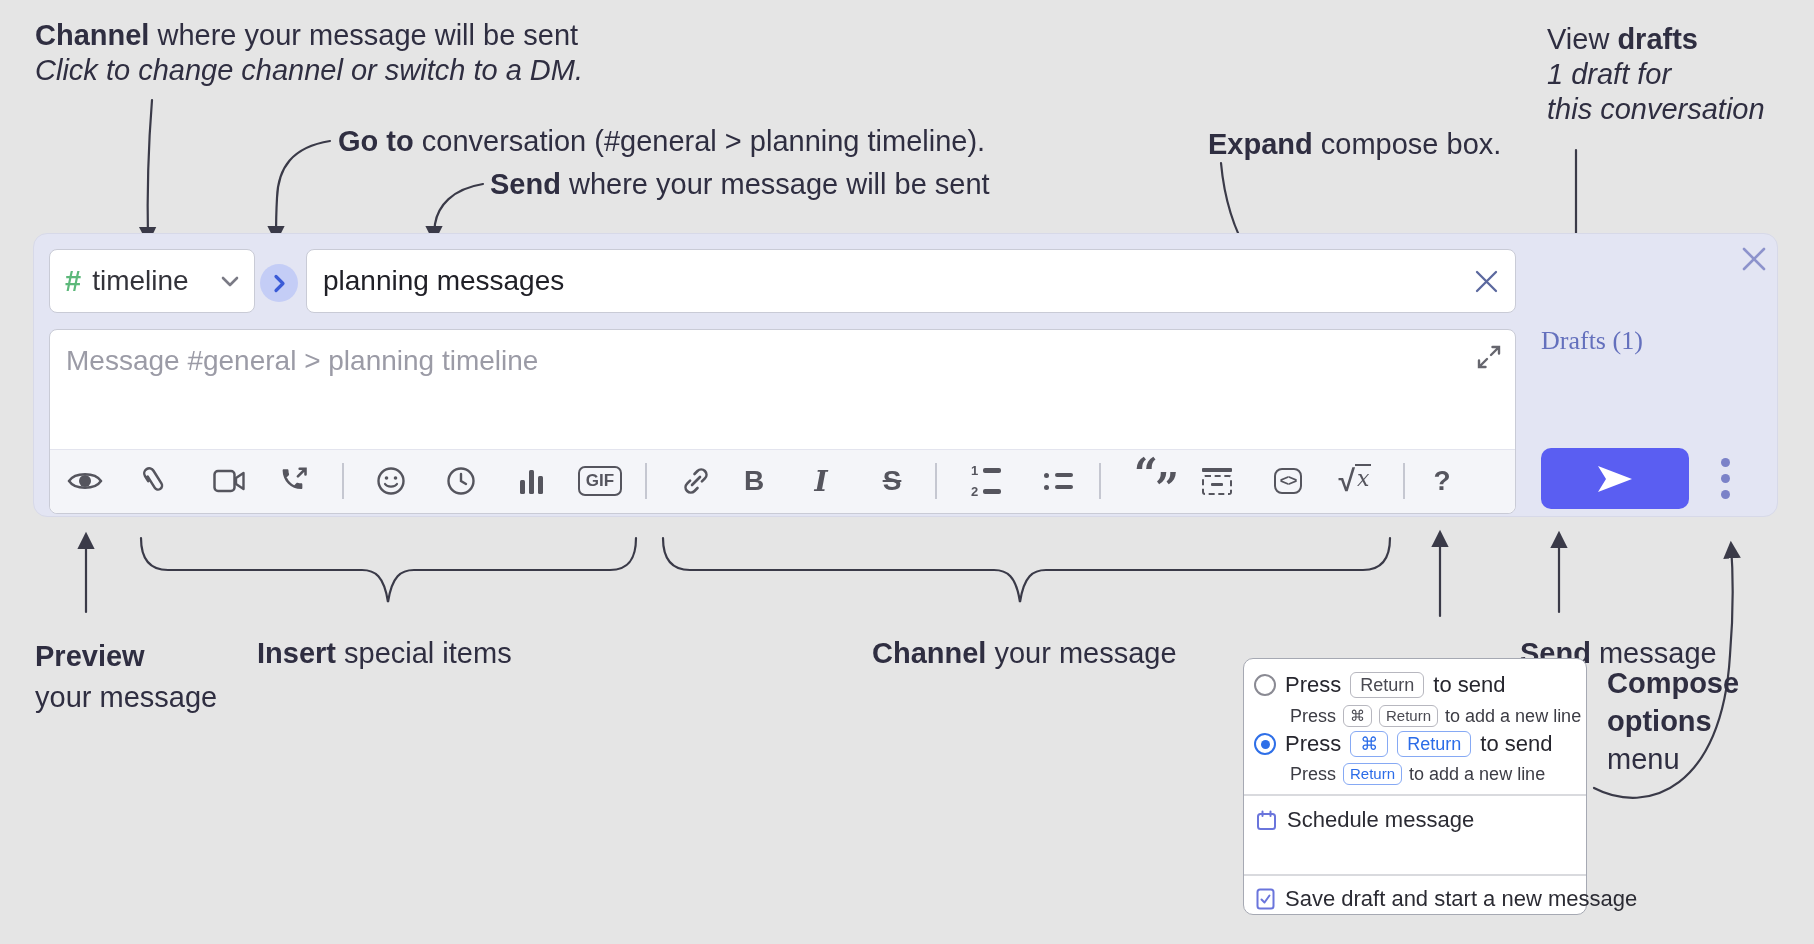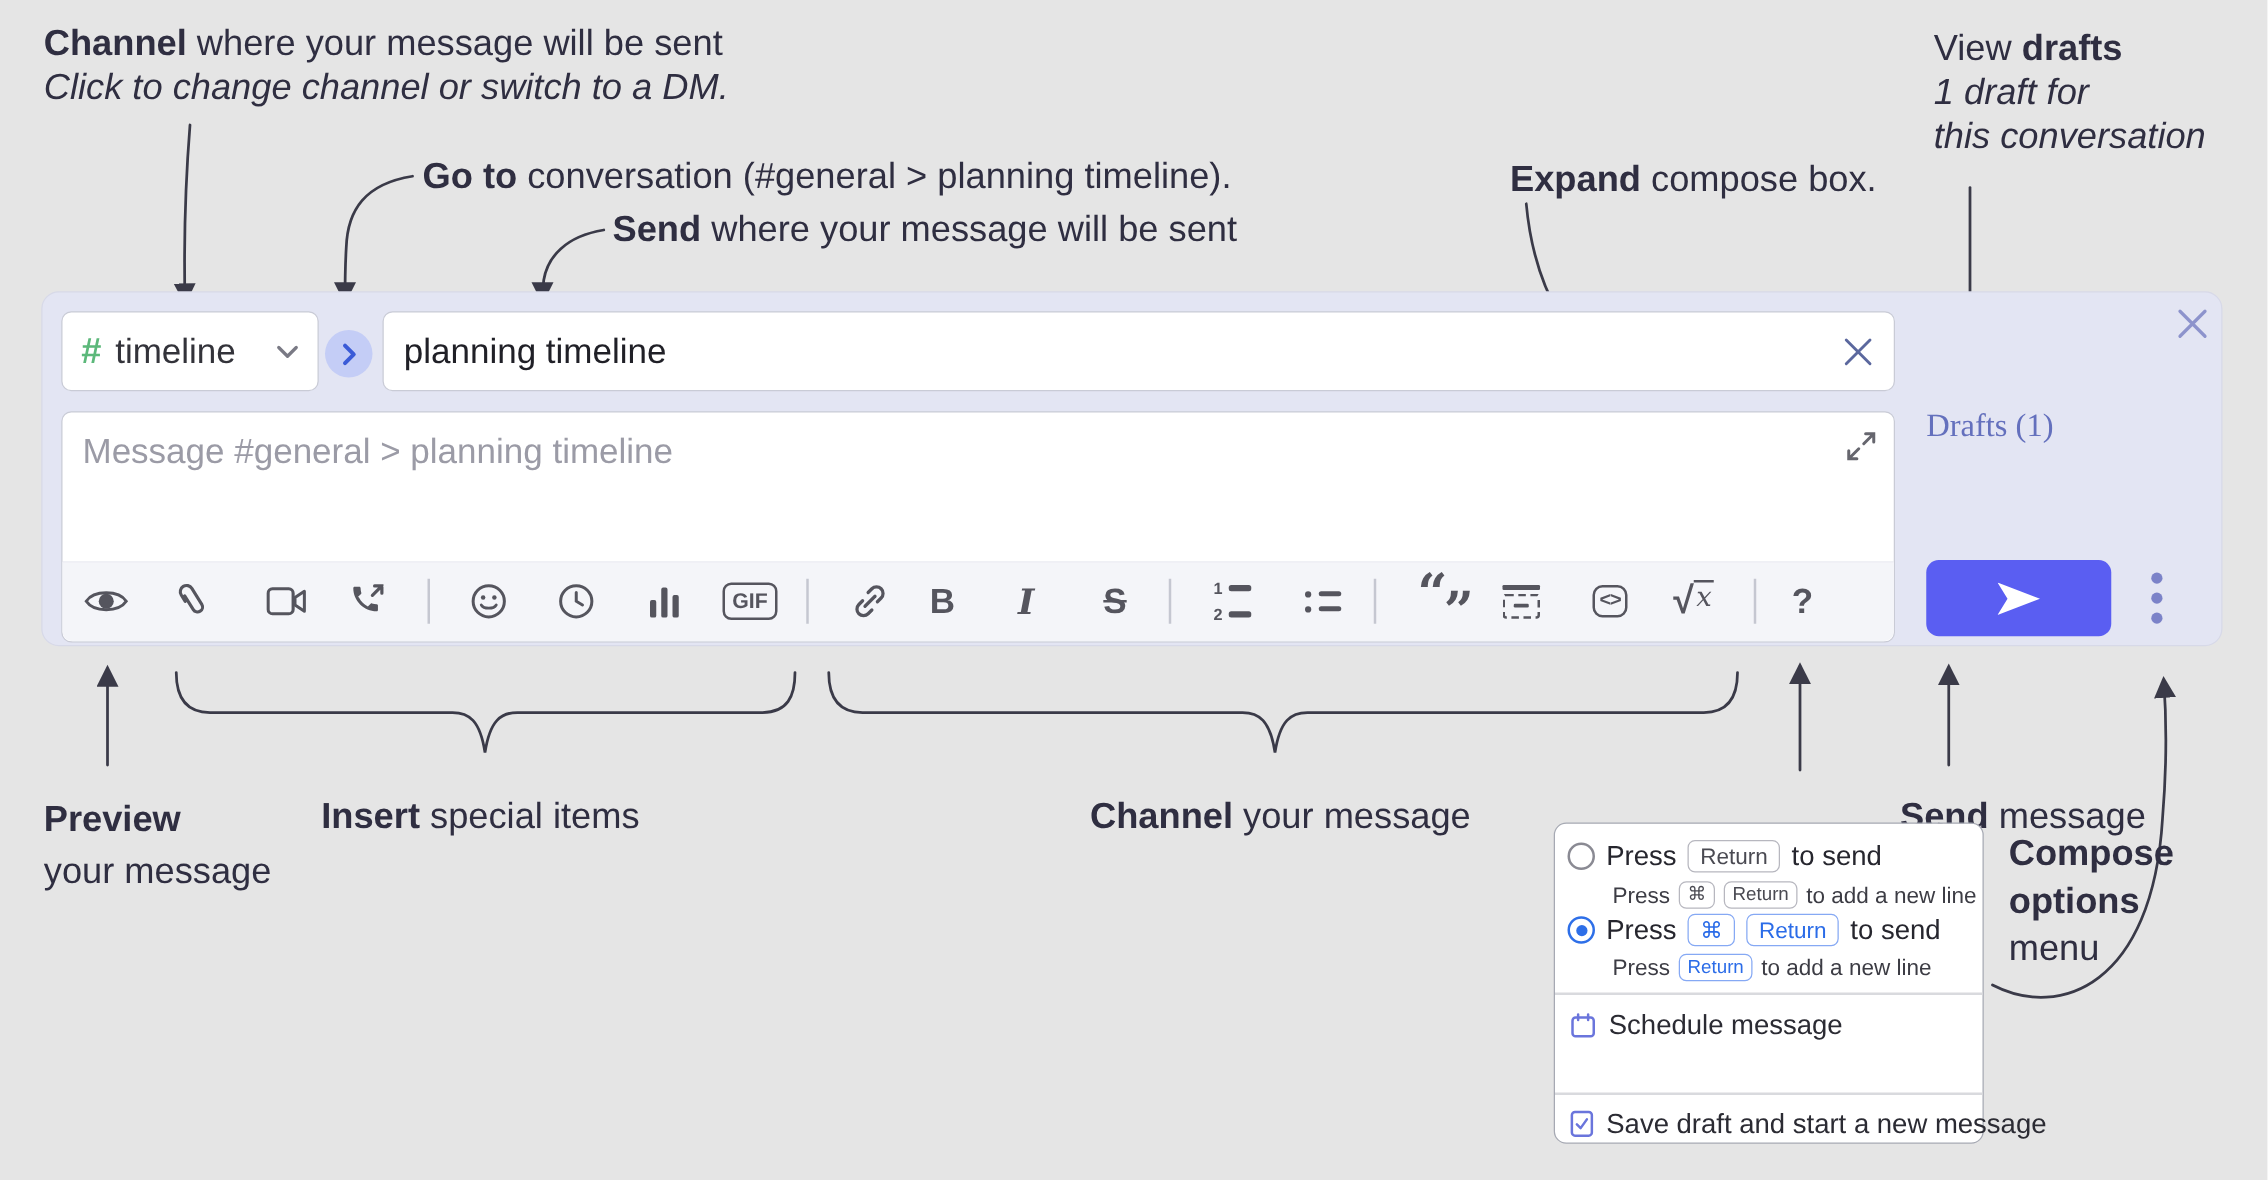--- a/index.html
+++ b/index.html
@@ -109,21 +109,21 @@
       </svg>
     </div>
 
     <div id="goto-btn">
       <svg width="13" height="19" viewBox="0 0 13 19">
         <polyline points="3,2.5 10,9.5 3,16.5" fill="none" stroke="#3b5bd7" stroke-width="3.2" stroke-linecap="round" stroke-linejoin="round"></polyline>
       </svg>
     </div>
 
     <div id="topic-input" class="whitebox">
-      <span>planning timeline</span>
+      <span>planning messages</span>
       <svg width="25" height="25" viewBox="0 0 25 25" style="margin-left:auto;cursor:pointer;">
         <path d="M3,3 L22,22 M22,3 L3,22" stroke="#5b689e" stroke-width="2.3" stroke-linecap="round"></path>
       </svg>
     </div>
 
     <svg class="abs" width="34" height="34" viewBox="0 0 34 34" style="left:1703px;top:8px;cursor:pointer;">
       <path d="M7,7 L27,27 M27,7 L7,27" stroke="#8d93cc" stroke-width="2.6" stroke-linecap="round"></path>
     </svg>
 
     <div id="message-area" class="whitebox">

